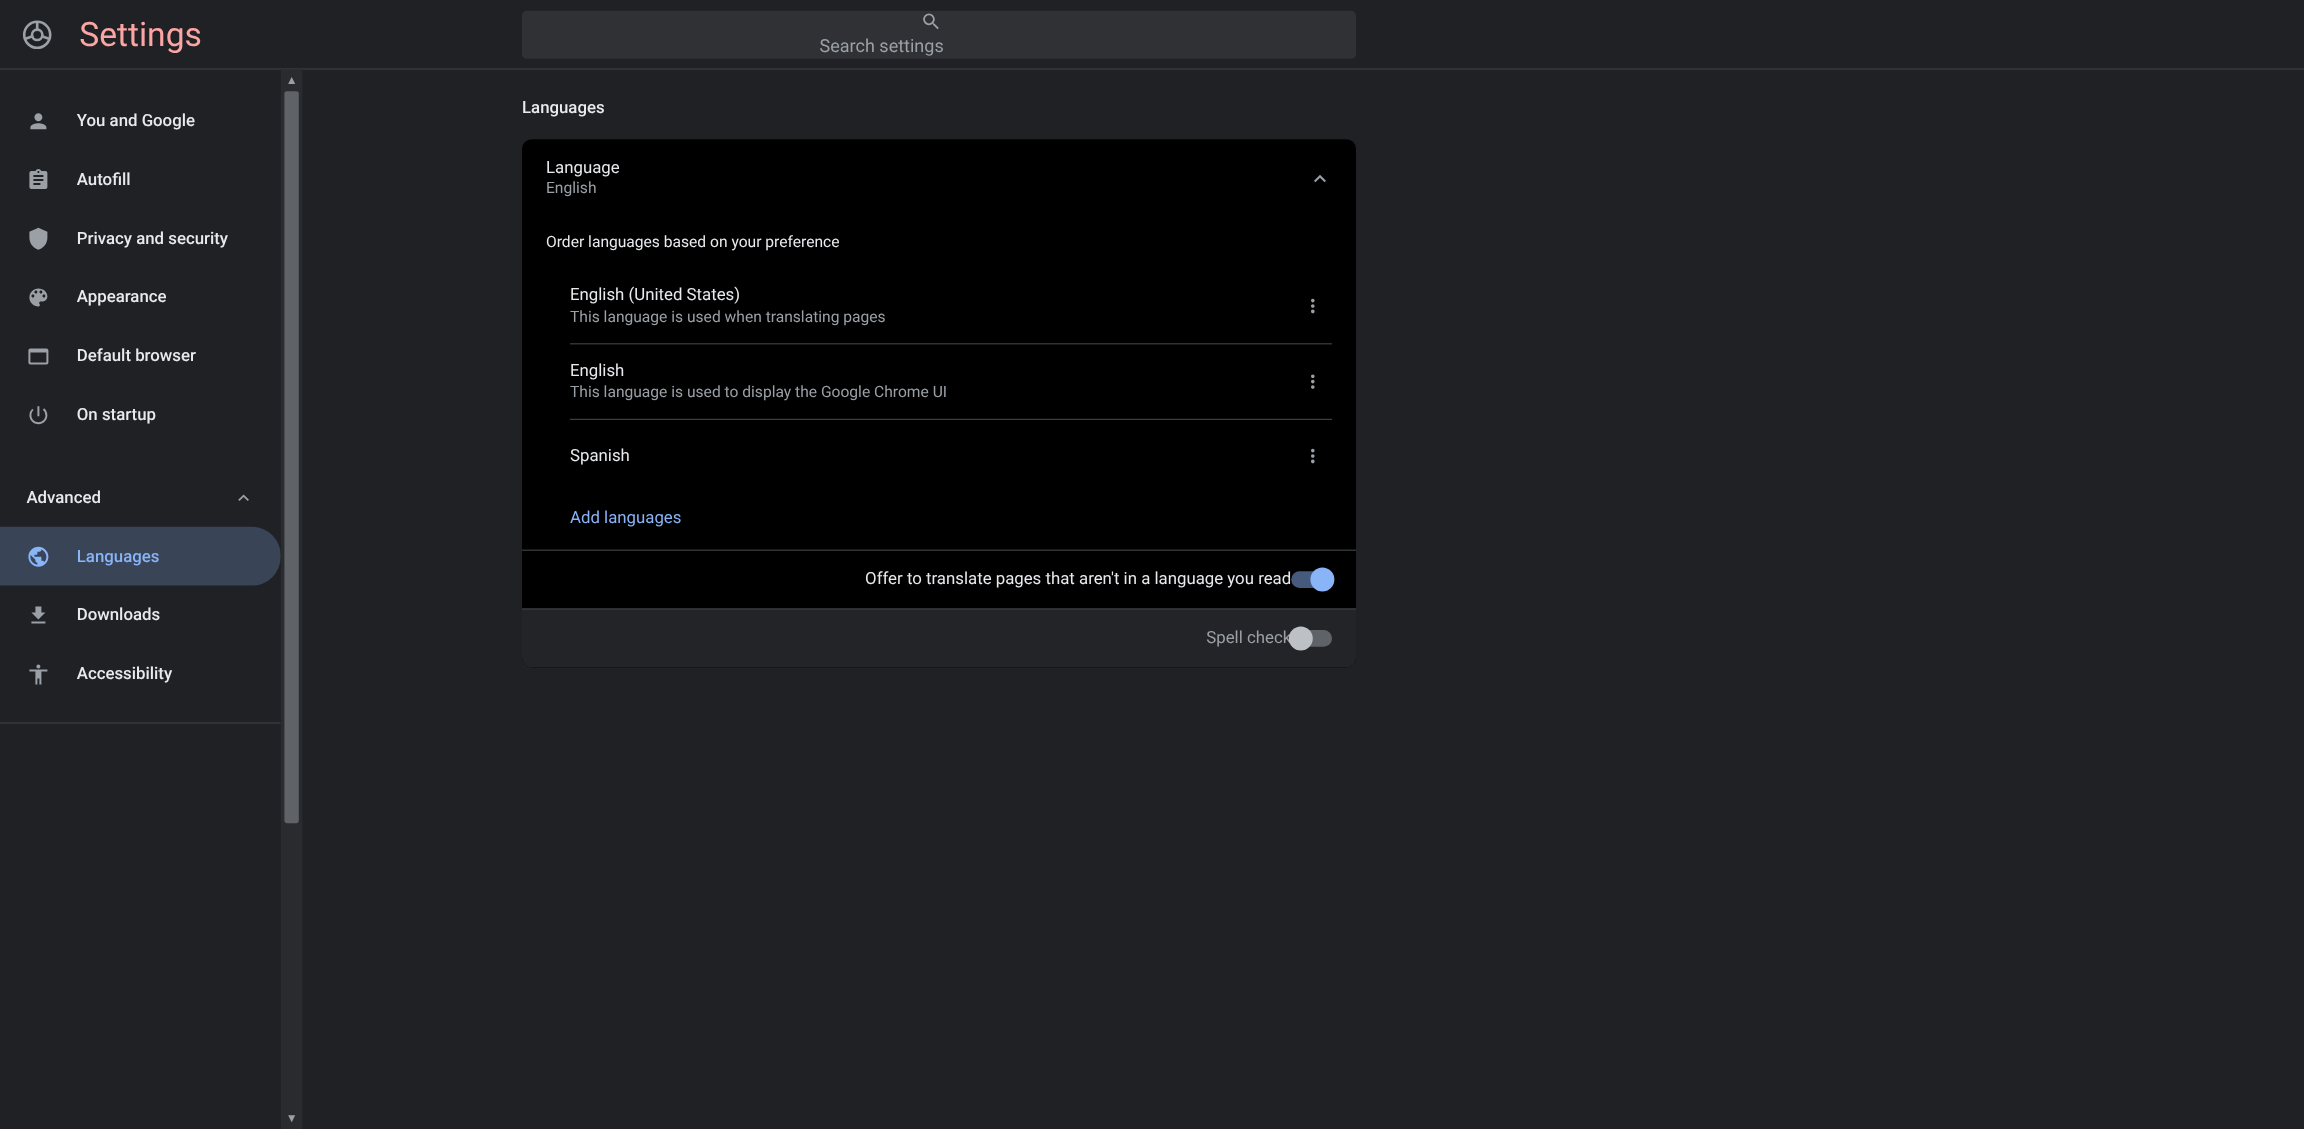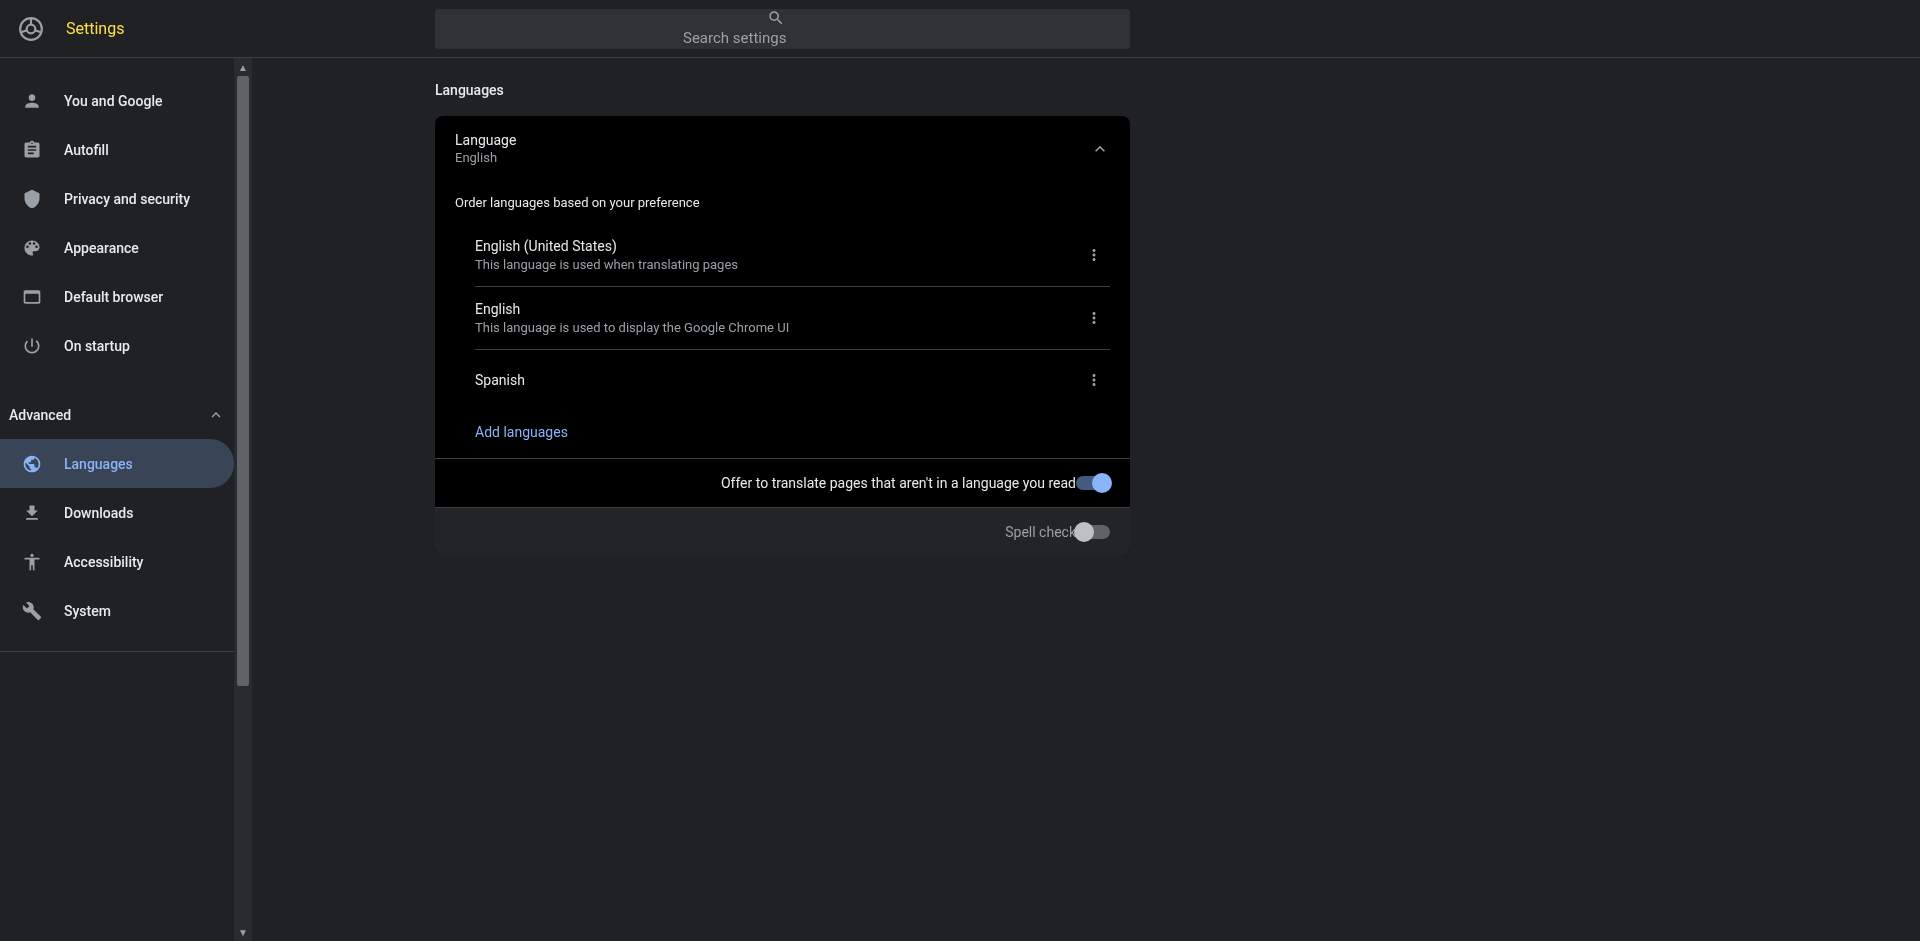--- a/index.html
+++ b/index.html
@@ -23,22 +23,22 @@
       border-bottom: 1px solid #3c4043;
       position: relative;
     }
     .chrome-icon {
       width: 26px;
       height: 26px;
       margin-right: 22px;
       fill: #9aa0a6;
     }
     .header-title {
-      font-size: 16px;
-      color: #fde047;
+      font-size: 28px;
+      color: #fca5a5;
     }
     .search-box {
       position: absolute;
       left: 435px;
       width: 695px;
       height: 40px;
       background: #303134;
       border-radius: 4px;
       display: flex;
       align-items: center;
@@ -126,21 +126,21 @@
       width: 20px;
       height: 20px;
       fill: #9aa0a6;
       flex-shrink: 0;
     }
     .section-header {
       height: 49px;
       display: flex;
       align-items: center;
       justify-content: space-between;
-      padding: 0 9px;
+      padding: 0 22px;
       font-size: 14px;
       font-weight: 500;
       cursor: pointer;
       margin-top: 20px;
     }
     .section-chevron {
       width: 18px;
       height: 18px;
       fill: #9aa0a6;
     }
@@ -359,26 +359,20 @@
             <path d="M19 9h-4V3H9v6H5l7 7 7-7zM5 18v2h14v-2H5z"></path>
           </svg>
         <span>Downloads</span>
       </div>
       <div class="nav-item">
         <svg class="nav-icon" viewBox="0 0 24 24">
             <path d="M12 2c1.1 0 2 .9 2 2s-.9 2-2 2-2-.9-2-2 .9-2 2-2zm9 7h-6v13h-2v-6h-2v6H9V9H3V7h18v2z"></path>
           </svg>
         <span>Accessibility</span>
       </div>
-      <div class="nav-item">
-        <svg class="nav-icon" viewBox="0 0 24 24">
-            <path d="M22.7 19l-9.1-9.1c.9-2.3.4-5-1.5-6.9-2-2-5-2.4-7.4-1.3L9 6 6 9 1.6 4.7C.4 7.1.9 10.1 2.9 12.1c1.9 1.9 4.6 2.4 6.9 1.5l9.1 9.1c.4.4 1 .4 1.4 0l2.3-2.3c.5-.4.5-1.1.1-1.4z"></path>
-          </svg>
-        <span>System</span>
-      </div>
 
       <div class="separator"></div>
 
     </nav>
     <div class="scrollbar-track">
       <div class="scroll-arrow" style="top:0">▲</div>
       <div class="scrollbar-thumb" style="top:18px; height:610px;"></div>
       <div class="scroll-arrow" style="bottom:0">▼</div>
     </div>
   </div>

